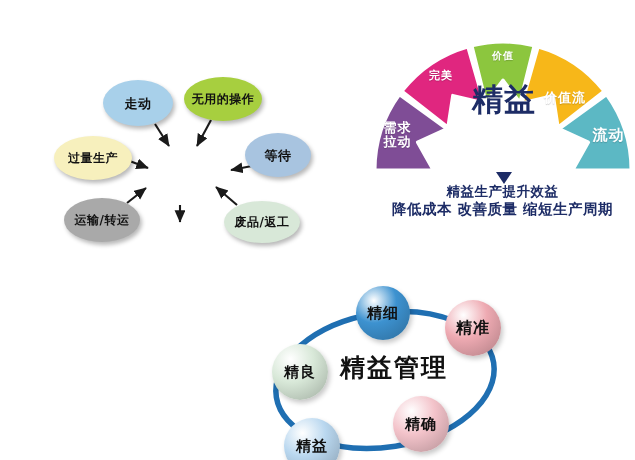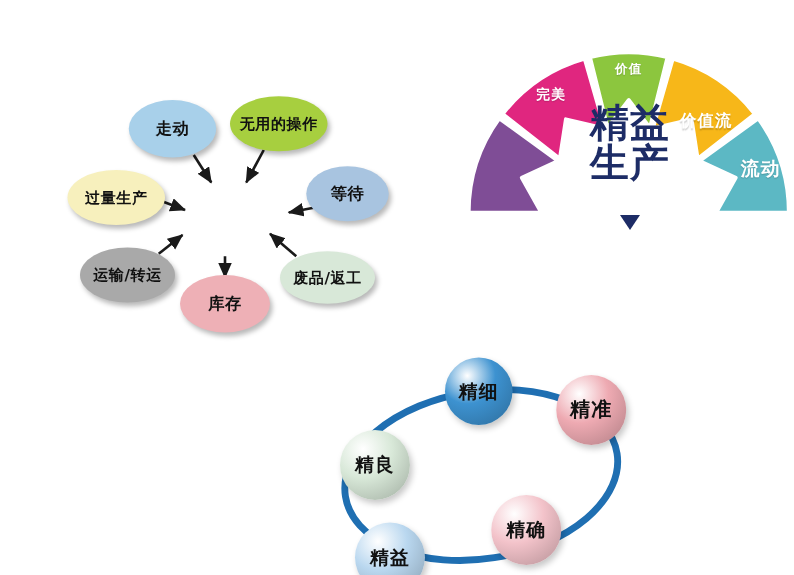--- a/index.html
+++ b/index.html
@@ -110,23 +110,20 @@
         </div>
         <div class="node shadow" style="left: 103px; top: 80px; width: 70px; height: 46px; background: rgb(168, 208, 234); font-size: 13px;">
           <span>走动</span>
         </div>
         <div class="node shadow" style="left: 245px; top: 133px; width: 66px; height: 44px; background: rgb(168, 196, 224); font-size: 13px;">
           <span>等待</span>
         </div>
         <div class="node shadow" style="left: 224px; top: 201px; width: 76px; height: 42px; background: rgb(216, 232, 216); font-size: 12px;">
           <span>废品/返工</span>
         </div>
-        <div class="node shadow" style="left: 144px; top: 220px; width: 72px; height: 46px; background: rgb(238, 176, 182); font-size: 13px;">
-          <span>库存</span>
-        </div>
         <div class="node shadow" style="left: 54px; top: 136px; width: 78px; height: 44px; background: rgb(247, 240, 189); font-size: 12px;">
           <span>过量生产</span>
         </div>
         <div class="node shadow" style="left: 64px; top: 198px; width: 76px; height: 44px; background: rgb(169, 169, 169); font-size: 12px;">
           <span>运输/转运</span>
         </div>
       </div>
 
   </div>
 
@@ -137,39 +134,46 @@
           <path d="M 5 160.00000000000003 A 128 128 0 0 1 29.445824720006712 84.76348770656345 L 76.36881039375368 118.85503233952689 L 47.404913533436186 132.1884705062547 L 63 160 Z" fill="#7f4d96" stroke="#ffffff" stroke-width="3" stroke-linejoin="round"></path>
           <path d="M 32.134623538339554 81.1953311583158 A 128 128 0 0 1 97.71841845542414 36.95850291989517 L 113.70538509281008 92.71168128431766 L 82.67263868763274 85.38661847004627 L 77.83924724752944 116.90369672720395 Z" fill="#e0267f" stroke="#ffffff" stroke-width="3" stroke-linejoin="round"></path>
           <path d="M 102.03399736324252 35.80214703667245 A 128 128 0 0 1 163.96600263675742 35.80214703667244 L 149.93453269197673 92.07929916068024 L 132.99999999999997 70 L 116.06546730802326 92.07929916068025 Z" fill="#8cc63e" stroke="#ffffff" stroke-width="3" stroke-linejoin="round"></path>
           <path d="M 168.28158154457591 36.958502919895196 A 128 128 0 0 1 233.86537646166036 81.19533115831567 L 188.1607527524705 116.90369672720388 L 183.32736131236715 85.38661847004622 L 152.29461490718995 92.71168128431769 Z" fill="#f7b719" stroke="#ffffff" stroke-width="3" stroke-linejoin="round"></path>
           <path d="M 236.55417527999327 84.76348770656341 A 128 128 0 0 1 261 159.99999999999997 L 203 159.99999999999997 L 218.59508646656383 132.1884705062547 L 189.63118960624632 118.85503233952687 Z" fill="#5cb8c4" stroke="#ffffff" stroke-width="3" stroke-linejoin="round"></path>
         </g>
       <polygon id="wheel-pointer" points="126,162 142,162 134,174" fill="#1d2c66"></polygon>
     </svg>
 
     <div id="wheel-labels" style="position:absolute;left:0;top:0;width:265px;height:215px;">
+        <div class="seg-label" style="font-size: 13px; width: 66px; left: -5.56727px; top: 111.139px;">
+          <div>需求</div>
+          <div>拉动</div>
+        </div>
         <div class="seg-label" style="font-size: 11px; width: 66px; left: 37.9296px; top: 59.5768px;">
           <div>完美</div>
         </div>
         <div class="seg-label" style="font-size: 10px; width: 66px; left: 100px; top: 40.6px;">
           <div>价值</div>
         </div>
         <div class="seg-label" style="font-size: 13px; width: 66px; left: 162.07px; top: 60.6968px; margin-top: 20px;">
           <div>价值流</div>
         </div>
         <div class="seg-label" style="font-size: 15px; width: 66px; left: 205.567px; top: 117.299px;">
           <div>流动</div>
         </div>
       </div>
 
     <div class="wheel-center-text" style="left:56px;top:74px;width:156px;font-size:31px;">
       <div>精益</div>
-      <div>生产</div>
     </div>
 
+    <div class="wheel-caption" style="left:0px;top:172px;width:265px;">
+      <div style="font-size:13.5px;">精益生产提升效益</div>
+      <div style="font-size:14.5px;">降低成本 改善质量 缩短生产周期</div>
+    </div>
   </div>
 
   <div class="abs" style="left:255px;top:275px;width:270px;height:185px;">
 
     <svg width="270" height="185" viewBox="0 0 270 185" style="position:absolute;left:0;top:0;overflow:visible;">
       <ellipse id="ring-ellipse" cx="130" cy="105" rx="110" ry="67" transform="rotate(-9 130 105)" fill="none" stroke="#1f6fb2" stroke-width="5.5"></ellipse>
     </svg>
 
     <div id="ring-nodes" style="position:absolute;left:-255px;top:-275px;width:634px;height:460px;">
         <div class="sphere" style="left: 356px; top: 286px; width: 54px; height: 54px; background: radial-gradient(circle at 33% 27%, rgb(255, 255, 255) 0%, rgb(61, 146, 208) 42%, rgb(45, 108, 154) 100%); box-shadow: rgba(0, 0, 0, 0.22) 2px 3px 5px; font-size: 15px;">
@@ -182,15 +186,16 @@
           <span>精确</span>
         </div>
         <div class="sphere" style="left: 284px; top: 418px; width: 56px; height: 56px; background: radial-gradient(circle at 33% 27%, rgb(255, 255, 255) 0%, rgb(185, 215, 239) 42%, rgb(137, 159, 177) 100%); box-shadow: rgba(0, 0, 0, 0.22) 2px 3px 5px; font-size: 15px;">
           <span>精益</span>
         </div>
         <div class="sphere" style="left: 272px; top: 344px; width: 56px; height: 56px; background: radial-gradient(circle at 33% 27%, rgb(255, 255, 255) 0%, rgb(216, 232, 216) 42%, rgb(160, 172, 160) 100%); box-shadow: rgba(0, 0, 0, 0.22) 2px 3px 5px; font-size: 15px;">
           <span>精良</span>
         </div>
       </div>
 
+    <div class="ring-title" style="left:85px;top:76px;font-size:25px;">精益管理</div>
   </div>
 
 </div>
 
 </body></html>

